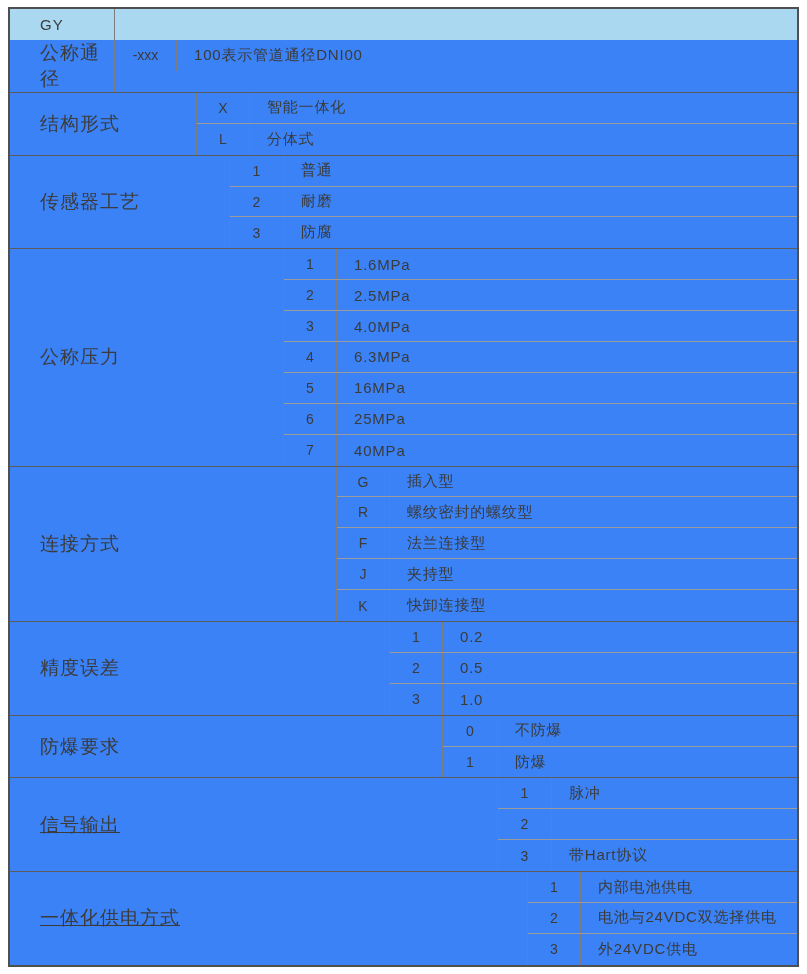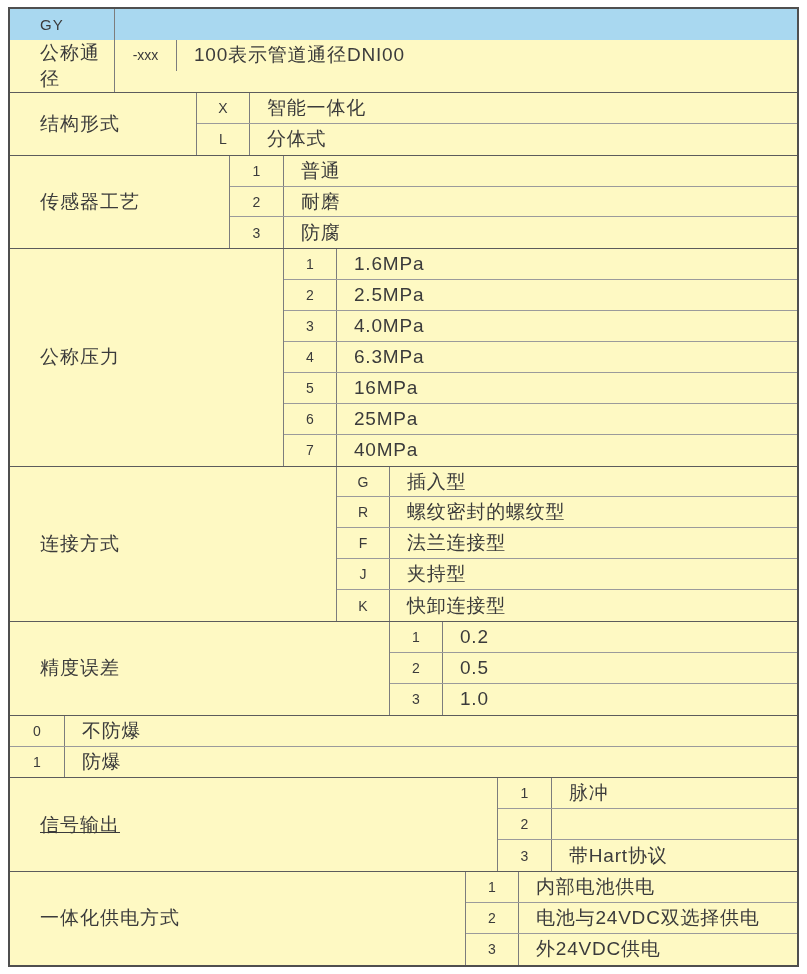--- a/index.html
+++ b/index.html
@@ -10,21 +10,21 @@
     --outer:#4f4f4f;
     --text:#3b3b3b;
     --rh:30.9px;
   }
   *{margin:0;padding:0;box-sizing:border-box;}
   html,body{width:807px;height:974px;background:#ffffff;overflow:hidden;}
   body{font-family:"Liberation Sans","DejaVu Sans",sans-serif;color:var(--text);}
   .table{
     position:absolute;left:8px;top:7px;width:791px;height:960px;
     border:2px solid var(--outer);
-    background:#fef9c3;
+    background:#3b82f6;
     display:flex;flex-direction:column;
   }
   .row{display:flex;height:var(--rh);flex:none;}
   .header-row{background:var(--header-bg);}
   .cell{display:flex;align-items:center;}
   .label-cell{
     flex:none;display:flex;align-items:center;
     padding-left:30px;border-right:1px solid var(--grid);
     font-size:19px;letter-spacing:1px;
   }
@@ -32,36 +32,36 @@
   .sec:last-child{border-bottom:none;}
   .opts{flex:1;display:flex;flex-direction:column;min-width:0;}
   .opt-row{display:flex;height:var(--rh);flex:none;border-bottom:1px solid var(--row-line);}
   .opt-row:last-child{border-bottom:none;}
   .code{
     flex:none;display:flex;align-items:center;justify-content:center;
     border-right:1px solid var(--grid);font-size:14px;
   }
   .desc{
     flex:1;display:flex;align-items:center;min-width:0;
-    padding-left:17px;font-size:19px;letter-spacing:0.8px;
+    padding-left:17px;font-size:15px;letter-spacing:0.8px;
     white-space:nowrap;
   }
   .hdr-code{width:105px;padding-left:30px;border-right:1px solid var(--grid);
     font-size:15px;letter-spacing:1px;}
   .hdr-rest{flex:1;}
   
   .sec-0 .label-cell{width:105px;} .sec-0 .code{width:62px;}
   .sec-1 .label-cell{width:187px;} .sec-1 .code{width:53px;}
   .sec-2 .label-cell{width:220px;} .sec-2 .code{width:54px;}
   .sec-3 .label-cell{width:274px;} .sec-3 .code{width:53px;}
   .sec-4 .label-cell{width:327px;} .sec-4 .code{width:53px;}
   .sec-5 .label-cell{width:380px;} .sec-5 .code{width:53px;}
   .sec-6 .label-cell{width:433px;} .sec-6 .code{width:55px;}
   .sec-7 .label-cell{width:488px;text-decoration:underline;} .sec-7 .code{width:54px;}
-  .sec-8 .label-cell{width:456px;} .sec-8 .code{width:53px;}
+  .sec-8 .label-cell{width:518px;text-decoration:underline;} .sec-8 .code{width:53px;}
 </style>
 </head>
 <body>
 
 <div class="table">
 
   <div class="row header-row">
     <div class="cell hdr-code">GY</div>
     <div class="cell hdr-rest"></div>
   </div>
@@ -180,20 +180,21 @@
         <div class="desc">0.5</div>
       </div>
       <div class="opt-row">
         <div class="code">3</div>
         <div class="desc">1.0</div>
       </div>
     </div>
   </div>
 
   <div class="sec sec-6">
+    <div class="label-cell">防爆要求</div>
     <div class="opts">
       <div class="opt-row">
         <div class="code">0</div>
         <div class="desc">不防爆</div>
       </div>
       <div class="opt-row">
         <div class="code">1</div>
         <div class="desc">防爆</div>
       </div>
     </div>

